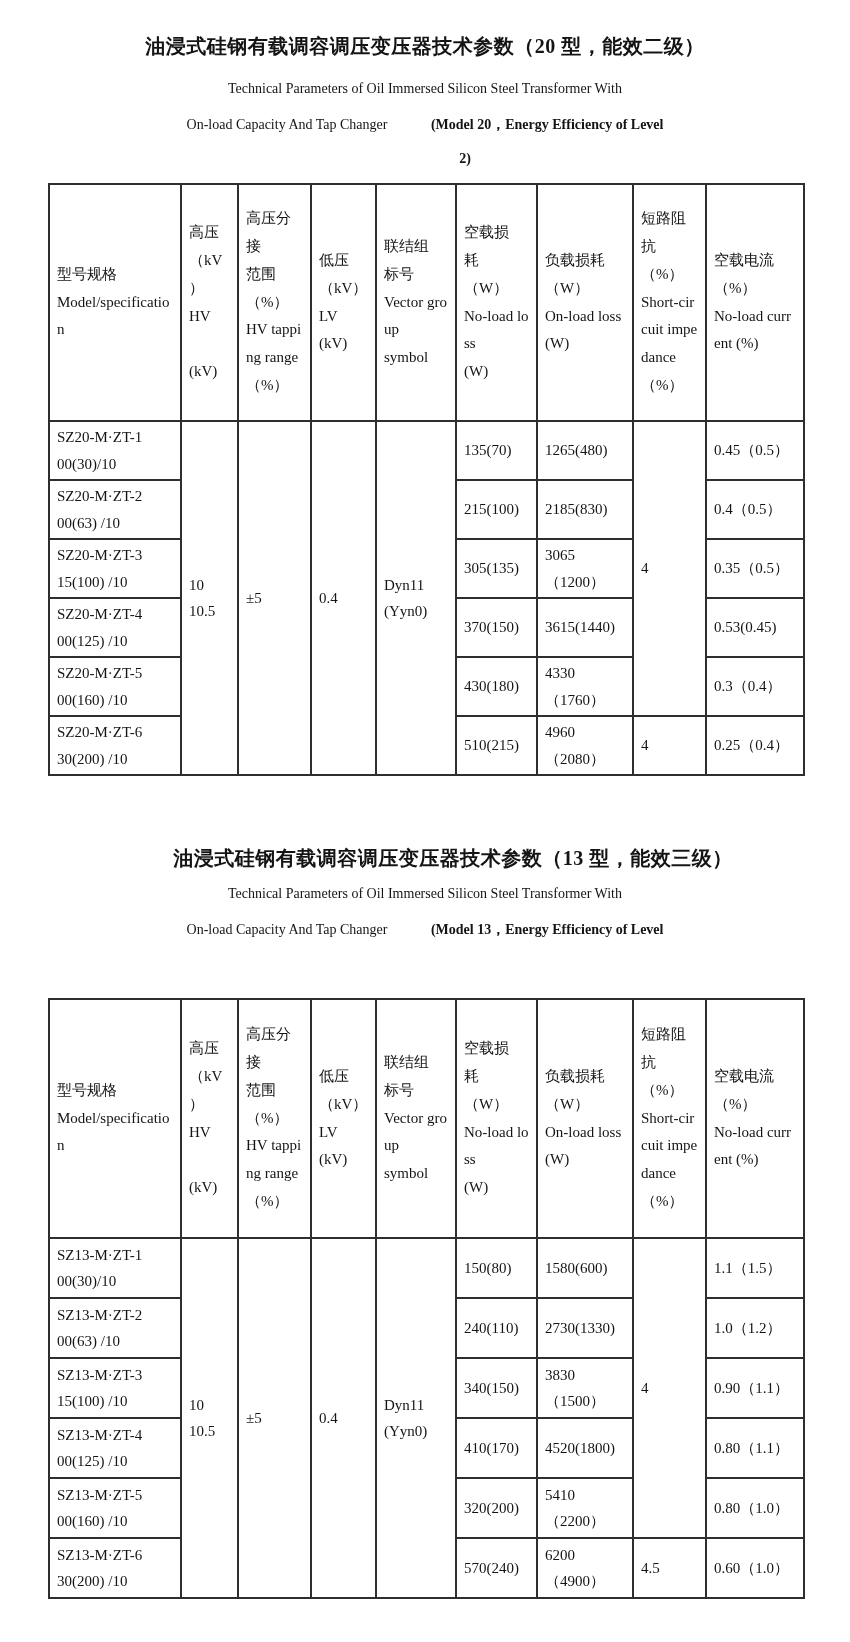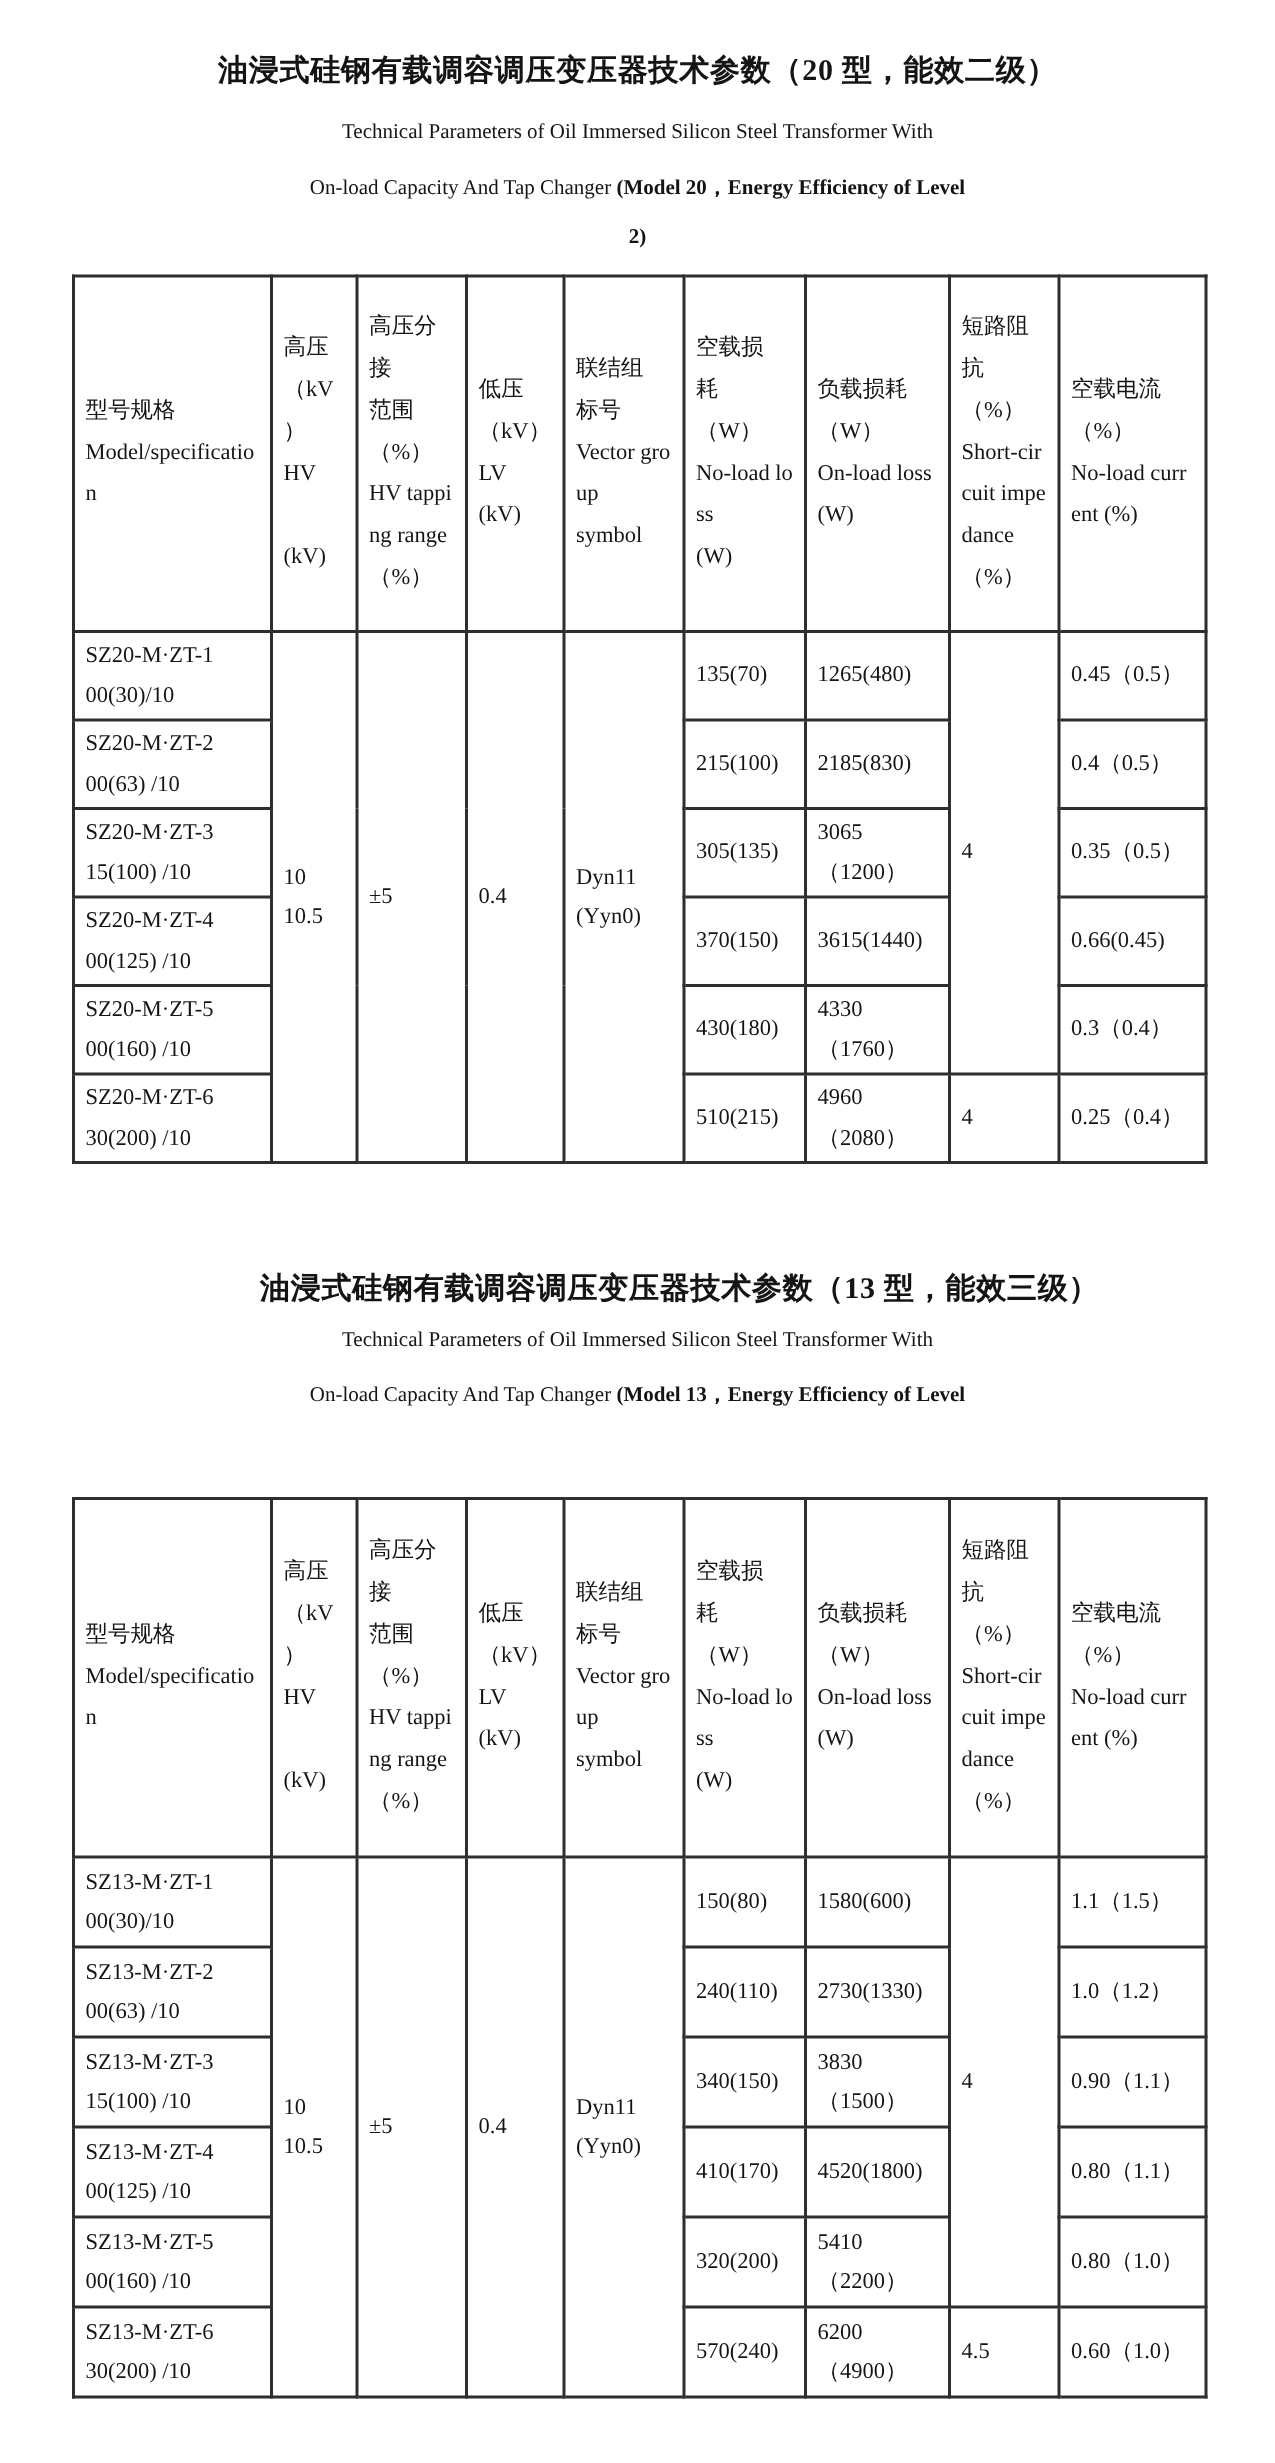--- a/index.html
+++ b/index.html
@@ -16,21 +16,21 @@
     font-weight: bold;
     font-size: 20px;
     letter-spacing: 0.5px;
     white-space: pre-line;
   }
   .en-line {
     text-align: center;
     font-size: 14px;
     white-space: pre-wrap;
   }
-  .bold { font-weight: bold; }
+  .bold { font-weight: bold; margin-left: 40px; }
 
   .t1zh { top: 33px; }
   .e11  { top: 81px; }
   .e12  { top: 116px; }
   .e13  { top: 151px; }
 
   .t2zh { top: 845px; padding-left: 28px; }
   .e21  { top: 886px; }
   .e22  { top: 921px; }
 
@@ -164,21 +164,21 @@
       <td>305(135)</td>
       <td>3065
 （1200）</td>
       <td>0.35（0.5）</td>
     </tr>
     <tr class="r">
       <td>SZ20-M·ZT-4
 00(125) /10</td>
       <td>370(150)</td>
       <td>3615(1440)</td>
-      <td>0.66(0.45)</td>
+      <td>0.53(0.45)</td>
     </tr>
     <tr class="r">
       <td>SZ20-M·ZT-5
 00(160) /10</td>
       <td>430(180)</td>
       <td>4330
 （1760）</td>
       <td>0.3（0.4）</td>
     </tr>
     <tr class="r">

